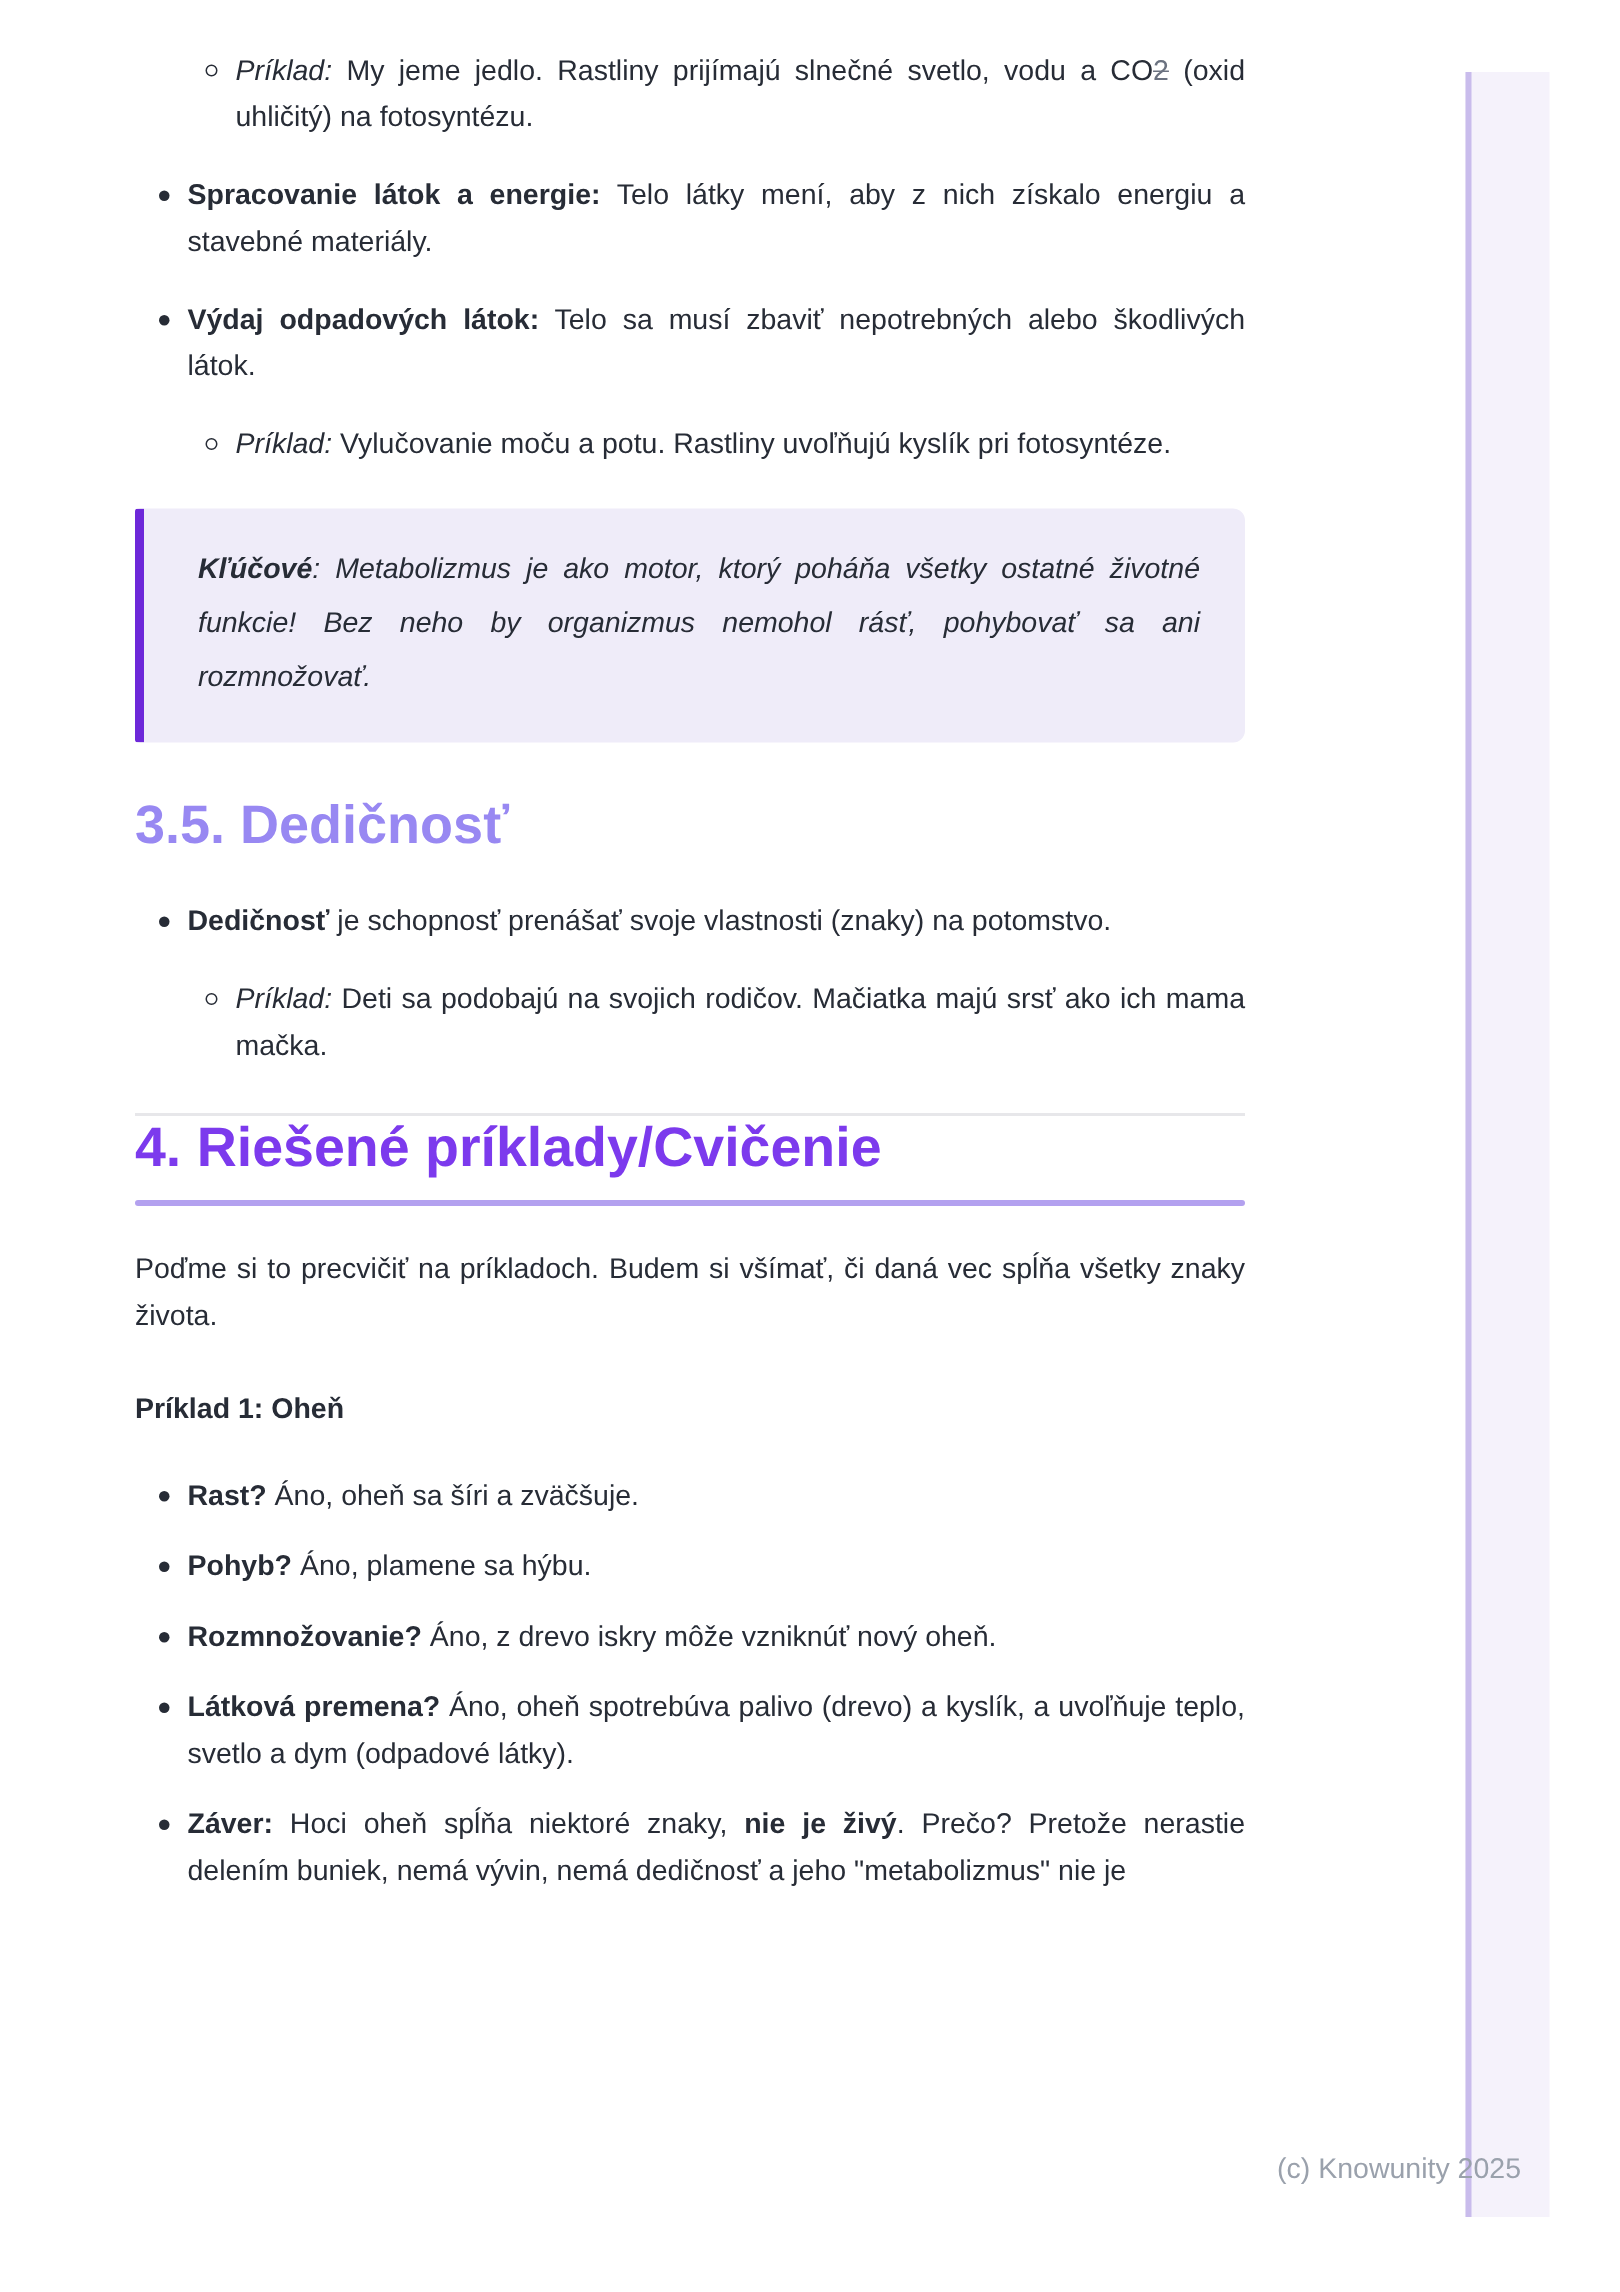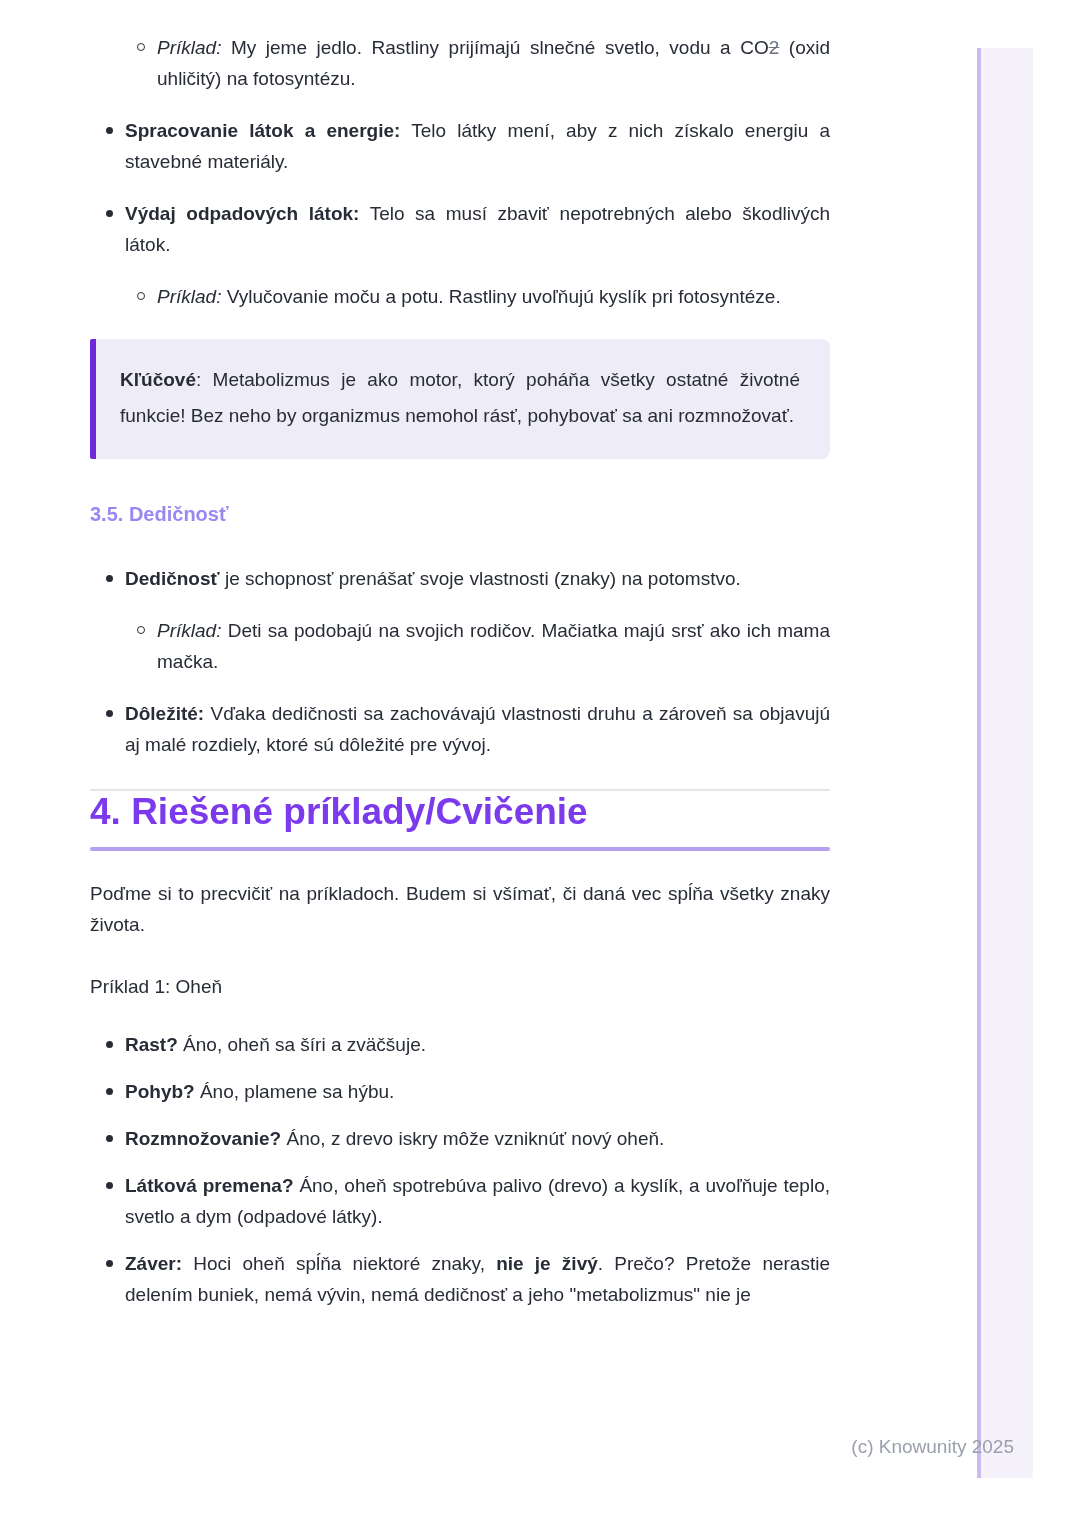--- a/index.html
+++ b/index.html
@@ -47,40 +47,40 @@
     border-radius:50%;background:#fff;border:1.5px solid var(--text);
   }
   .rich .b{font-weight:700;}
   .rich .i{font-style:italic;}
   .rich .s{text-decoration:line-through;color:var(--strike);}
   .callout{
     margin-top:27px;
     background:var(--callout_bg);
     border-left:6px solid var(--callout_border);
     border-radius:2px 8px 8px 2px;
-    padding:23px 30px 25px 24px;
-    line-height:36px;text-align:justify;
+    padding:23px 30px 25px 36px;
+    line-height:36px;text-align:justify;font-style:italic;
   }
   h2.section{
     margin-top:38px;margin-bottom:32px;
-    font-size:20px;line-height:34px;font-weight:700;color:var(--h2);
+    font-size:36px;line-height:34px;font-weight:700;color:var(--h2);
   }
   hr.gray-divider{
     border:none;border-top:2px solid var(--divider);
     margin-top:29px;
   }
   h1.section{
     font-size:37px;line-height:42px;font-weight:700;color:var(--h1);
   }
   hr.h1-underline{
     border:none;border-top:4px solid var(--underline);
     margin-top:14px;border-radius:2px;
   }
   p.para{margin-top:27px;text-align:justify;}
-  p.example-heading{margin-top:31px;margin-bottom:27px;font-weight:400;}
+  p.example-heading{margin-top:31px;margin-bottom:27px;font-weight:700;}
   ul.doc-list.tight li{margin-bottom:16px;}
   .footer{
     position:absolute;right:66px;top:1438px;
     font-size:19px;line-height:18px;color:var(--footer_text);
   }
 </style>
 </head>
 <body>
 
 <div class="side-strip"></div>
@@ -96,21 +96,20 @@
 
   <div class="callout">
     <div class="rich"><span class="b">Kľúčové</span><span>: Metabolizmus je ako motor, ktorý poháňa všetky ostatné životné funkcie! Bez neho by organizmus nemohol rásť, pohybovať sa ani rozmnožovať.</span></div>
   </div>
 
   <h2 class="section">3.5. Dedičnosť</h2>
 
   <ul class="doc-list">
     <li class="lvl-main rich"><span class="b">Dedičnosť</span><span> je schopnosť prenášať svoje vlastnosti (znaky) na potomstvo.</span></li>
     <li class="lvl-sub rich"><span class="i">Príklad:</span><span> Deti sa podobajú na svojich rodičov. Mačiatka majú srsť ako ich mama mačka.</span></li>
-    <li class="lvl-main rich"><span class="b">Dôležité:</span><span> Vďaka dedičnosti sa zachovávajú vlastnosti druhu a zároveň sa objavujú aj malé rozdiely, ktoré sú dôležité pre vývoj.</span></li>
   </ul>
 
   <hr class="gray-divider">
 
   <h1 class="section">4. Riešené príklady/Cvičenie</h1>
   <hr class="h1-underline">
 
   <p class="para">Poďme si to precvičiť na príkladoch. Budem si všímať, či daná vec spĺňa všetky znaky života.</p>
 
   <p class="example-heading">Príklad 1: Oheň</p>

